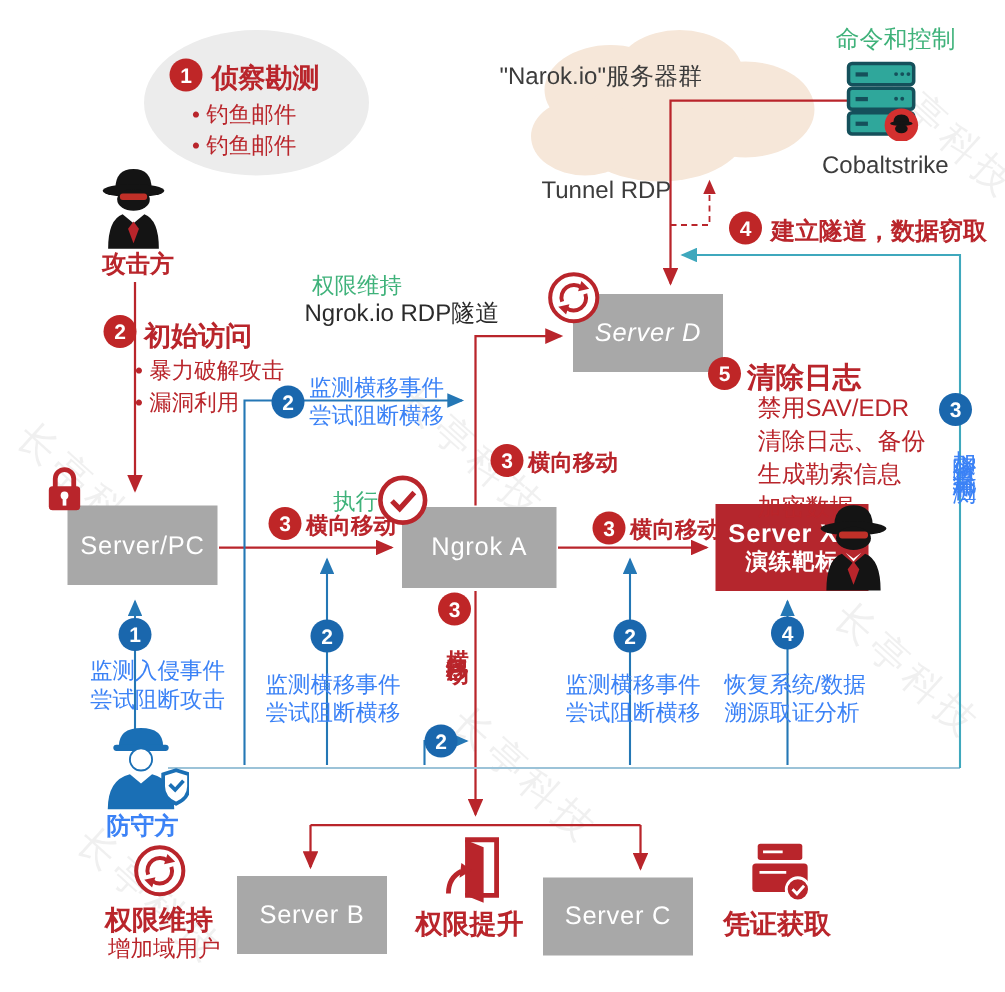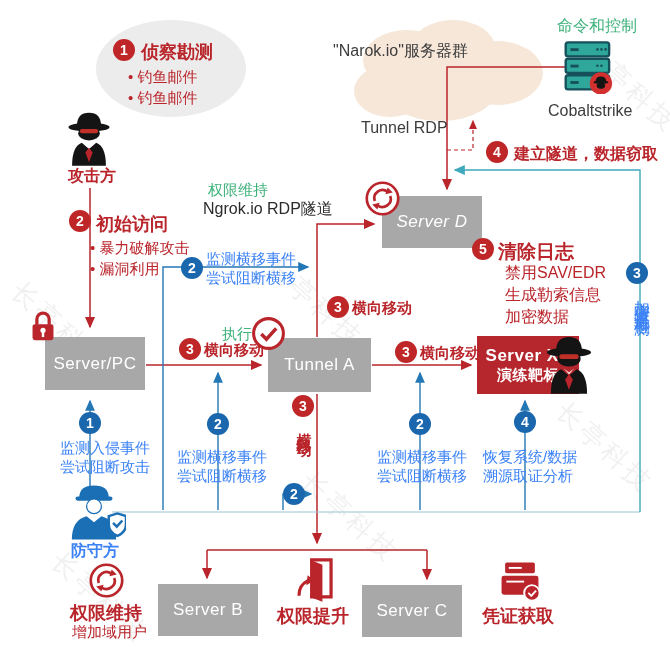--- a/index.html
+++ b/index.html
@@ -87,21 +87,21 @@
       <path d="M420,510 L420,373" marker-end="url(#ab)"></path>
       <path d="M525,510 L525,401" marker-end="url(#ab)"></path>
       <path d="M163,510 L163,267 L308,267" marker-end="url(#ab)"></path>
       <path d="M283,510 L283,494 L311,494" marker-end="url(#ab)"></path>
     </g>
     <path d="M112,512 L640,512" stroke="#9cc3d8" stroke-width="1.2" fill="none"></path>
     <path d="M640,512 L640,170 L455,170" stroke="#3fa8bd" stroke-width="1.4" fill="none" marker-end="url(#at)"></path>
   </svg>
 
   <div class="abs server" style="left:45px;top:337px;width:100px;height:53px;">Server/PC</div>
-  <div class="abs server" style="left:268px;top:338px;width:103px;height:54px;">Tunnel A</div>
+  <div class="abs server" style="left:268px;top:338px;width:103px;height:54px;">Ngrok A</div>
   <div class="abs server" style="left:382px;top:196px;width:100px;height:52px;font-style:italic;">Server D</div>
   <div class="abs server" style="left:158px;top:584px;width:100px;height:52px;">Server B</div>
   <div class="abs server" style="left:362px;top:585px;width:100px;height:52px;">Server C</div>
   <div class="abs server target" style="left:477px;top:336px;width:102px;height:58px;">
     <div>Server XX</div>
     <div class="sub">演练靶标</div>
   </div>
 
   <div class="abs badge red" style="left:113px;top:39px;">1</div>
   <div class="abs title t-red" style="left:141px;top:40px;">侦察勘测</div>
@@ -129,20 +129,21 @@
   <div class="abs badge red" style="left:292px;top:395px;">3</div>
   <div class="abs label t-red vtext" style="left:294px;top:421px;font-weight:bold;">横向移动</div>
 
   <div class="abs badge red" style="left:486px;top:141px;">4</div>
   <div class="abs label16 t-red" style="left:514px;top:144px;font-weight:bold;">建立隧道，数据窃取</div>
 
   <div class="abs badge red" style="left:472px;top:238px;">5</div>
   <div class="abs title t-red" style="left:498px;top:239px;font-size:19px;">清除日志</div>
   <div class="abs ransom-lines t-red" style="left:505px;top:262px;">
     <div>禁用SAV/EDR</div>
+    <div>清除日志、备份</div>
     <div>生成勒索信息</div>
     <div>加密数据</div>
   </div>
 
   <div class="abs label t-green" style="left:208px;top:181px;">权限维持</div>
   <div class="abs label16" style="left:203px;top:199px;color:#2b2b2b;text-align:center;">Ngrok.io RDP隧道</div>
   <div class="abs label16 t-dark" style="left:333px;top:41px;">"Narok.io"服务器群</div>
   <div class="abs label16 t-dark" style="left:361px;top:119px;">Tunnel RDP</div>
   <div class="abs label16 t-green" style="left:557px;top:16px;">命令和控制</div>
   <div class="abs label16 t-dark" style="left:548px;top:102px;">Cobaltstrike</div>

